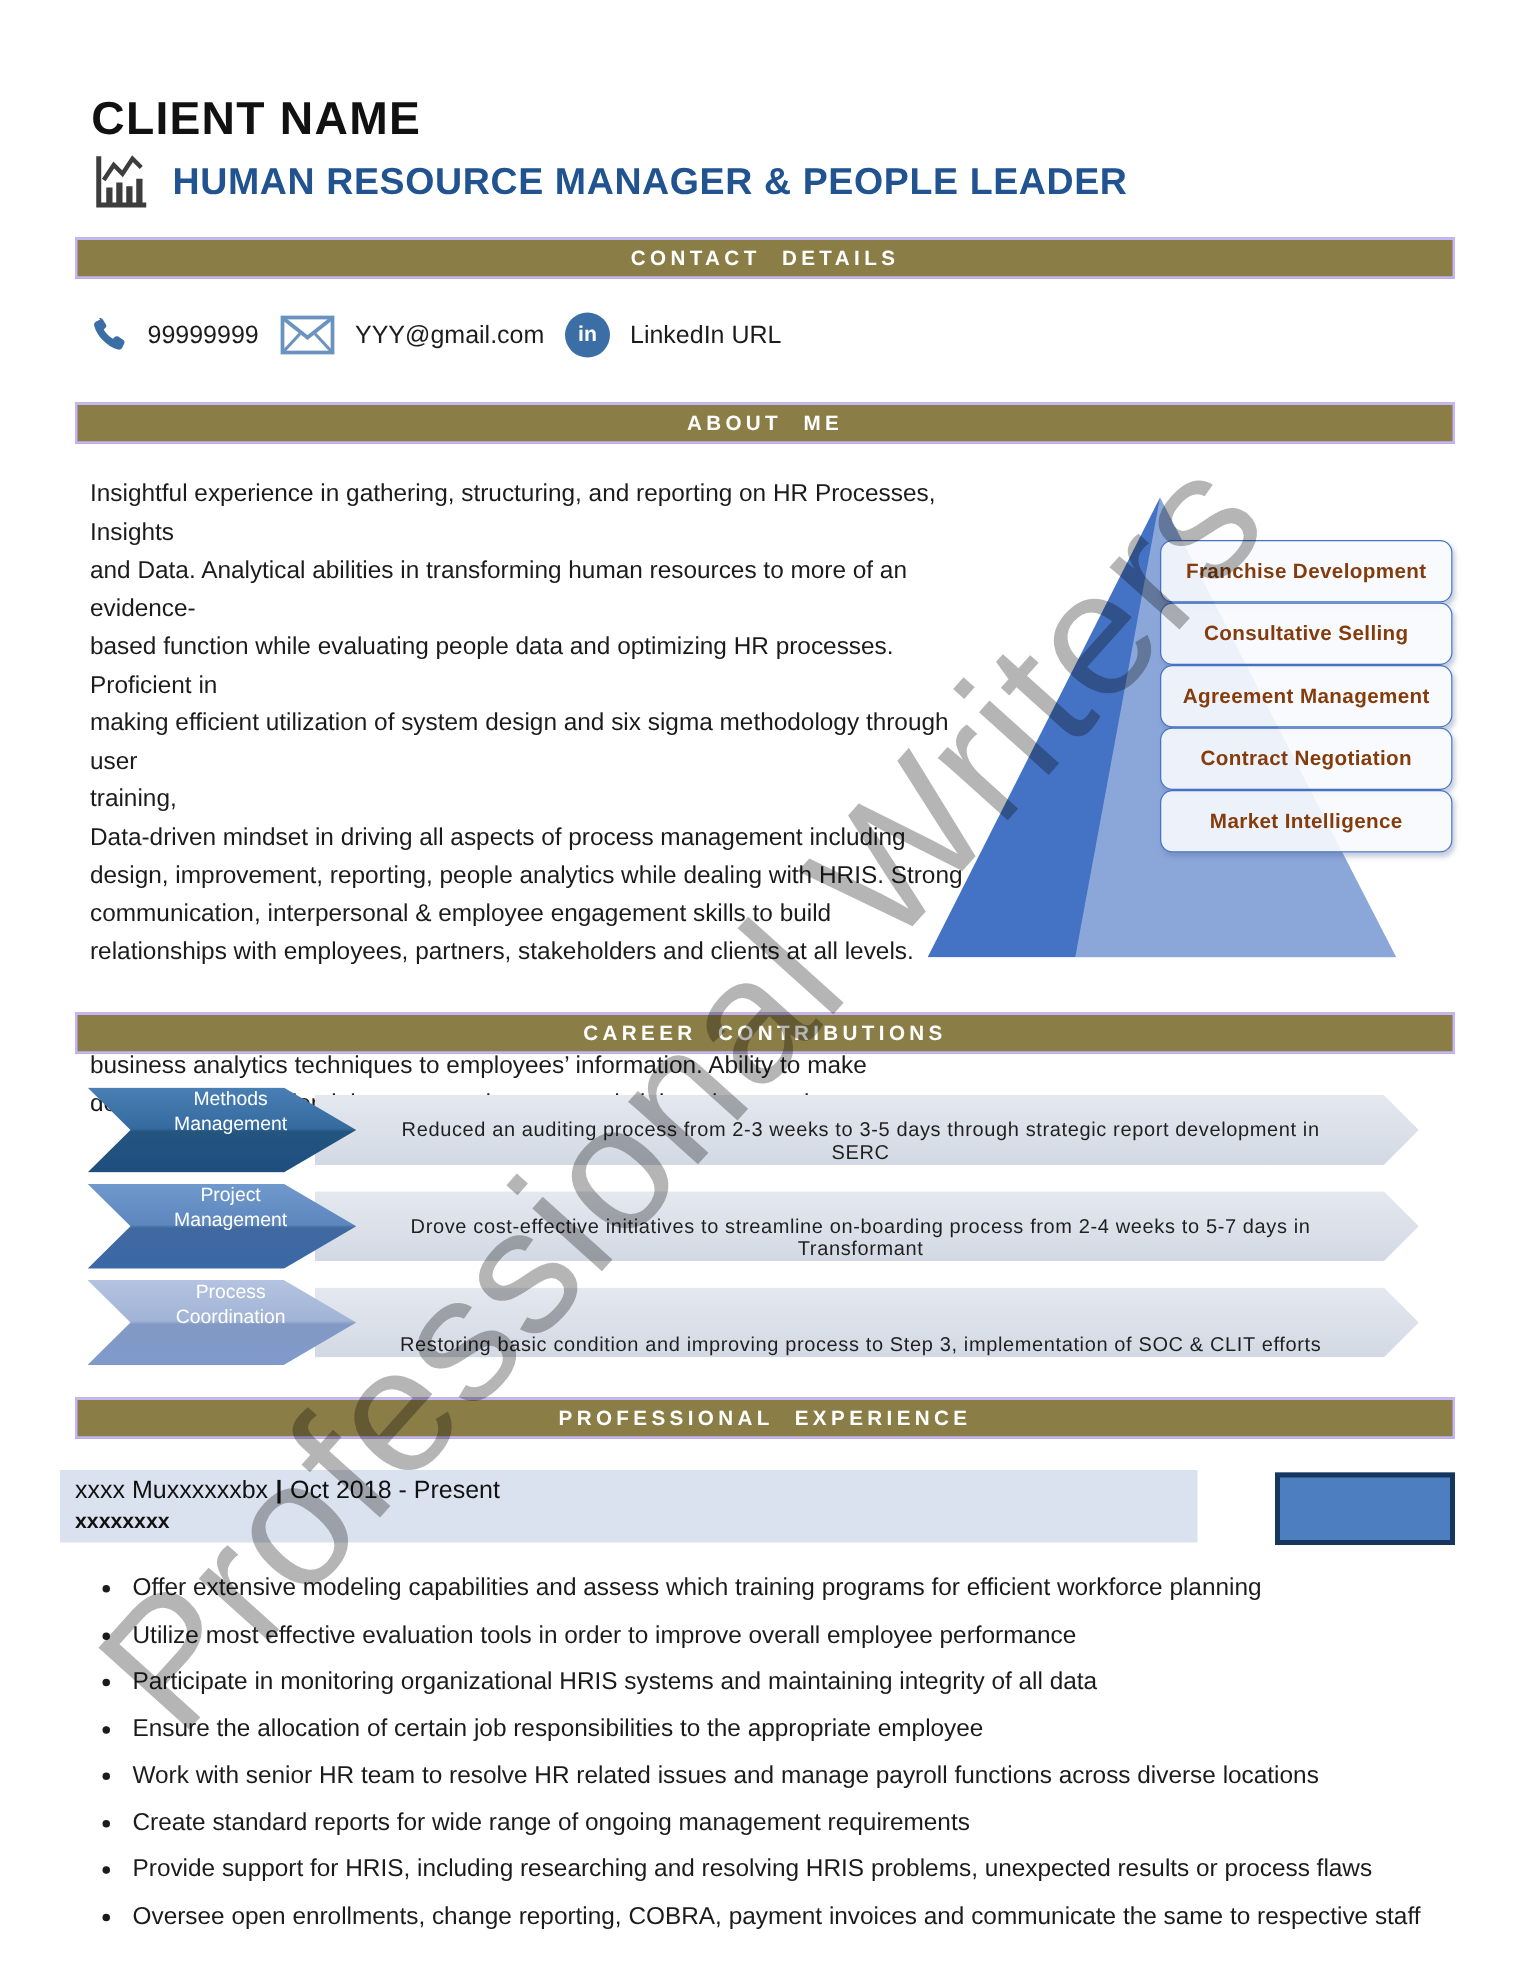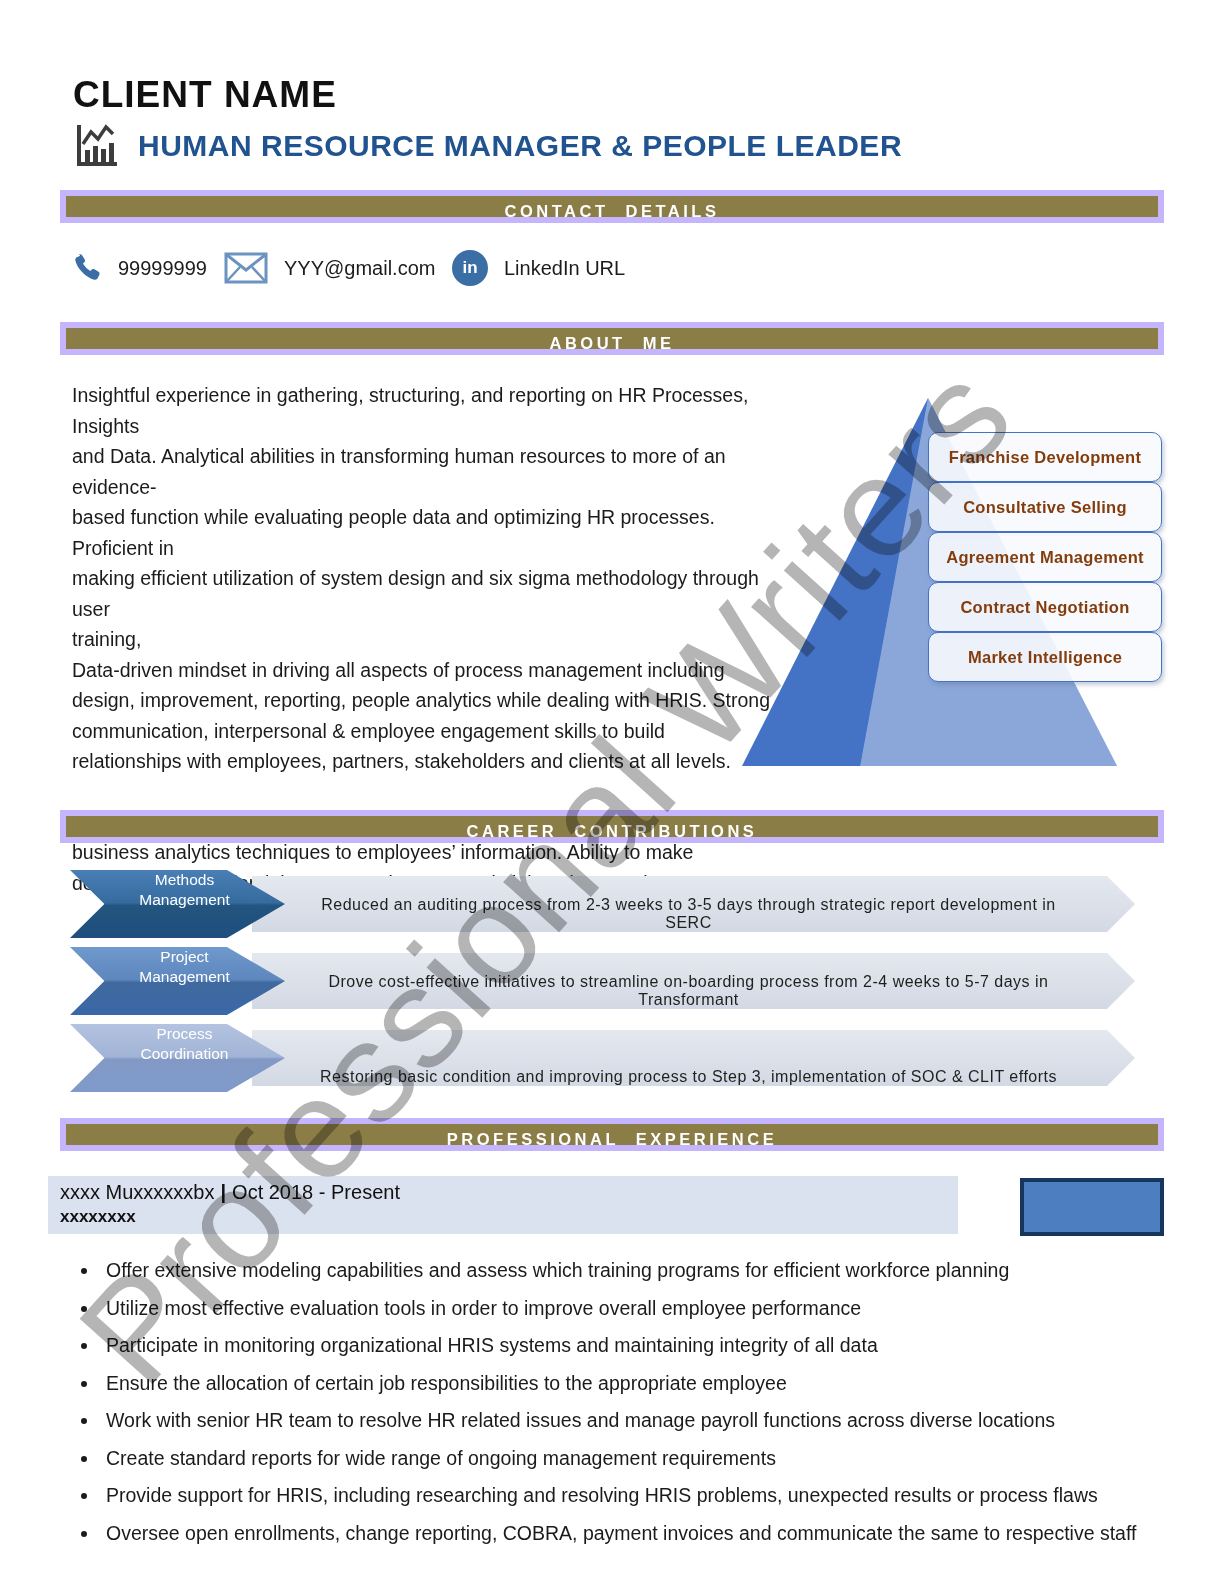--- a/index.html
+++ b/index.html
@@ -14,21 +14,21 @@
   .client-name {
     position:absolute; left:73px; top:74px;
     font-size:37px; font-weight:bold; letter-spacing:1px; color:#111111;
   }
   .subtitle-row { position:absolute; left:72px; top:122px; display:flex; align-items:center; gap:18px; }
   .subtitle-row .title-text { font-size:30px; font-weight:bold; color:#20538f; letter-spacing:0.5px; }
 
   
   .banner {
     position:absolute; left:60px; width:1104px; height:33px;
-    background:#8b7d46; border:6px solid #c4b5fd;
+    background:#8b7d46; border:2px solid #c4b5fd;
     color:#ffffff; font-size:16.5px; font-weight:bold;
     letter-spacing:3.5px; word-spacing:9px;
     text-align:center; line-height:31px;
   }
 
   
   .contact-row { position:absolute; left:0; top:246px; width:1224px; height:44px; }
   .contact-item { position:absolute; display:flex; align-items:center; gap:16px; height:44px; }
   .contact-item .ctext { font-size:20px; color:#1c1c1c; }
   .li-badge {

